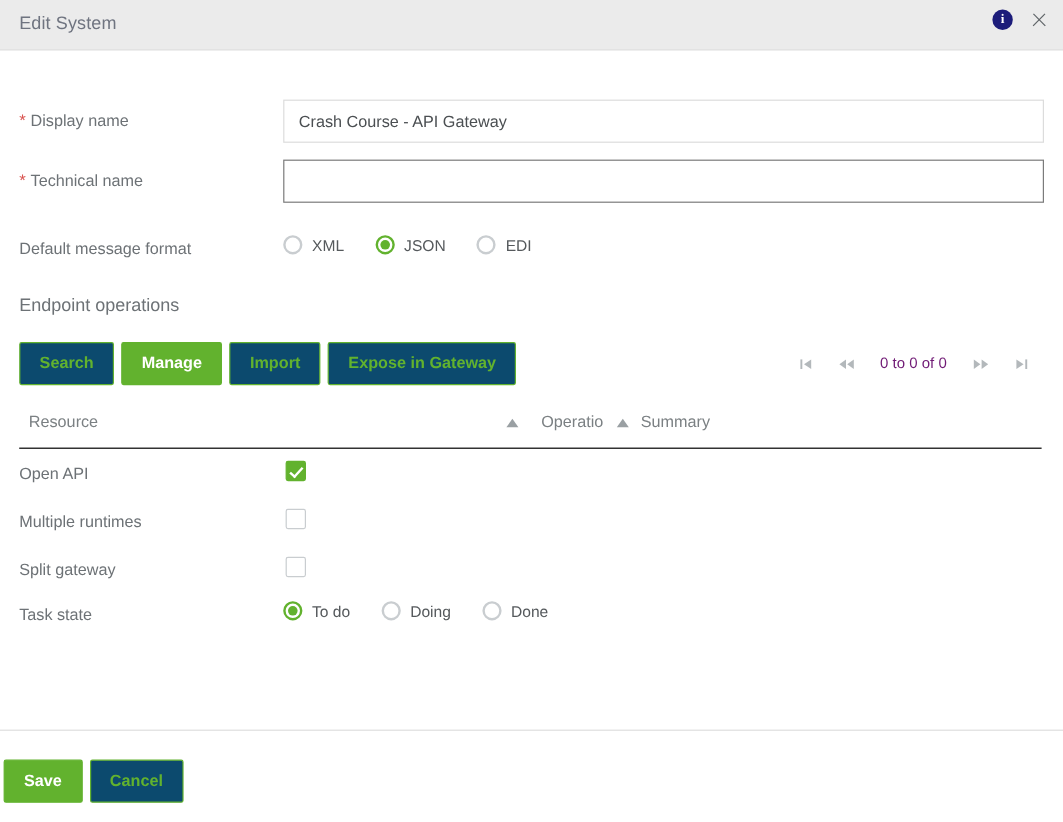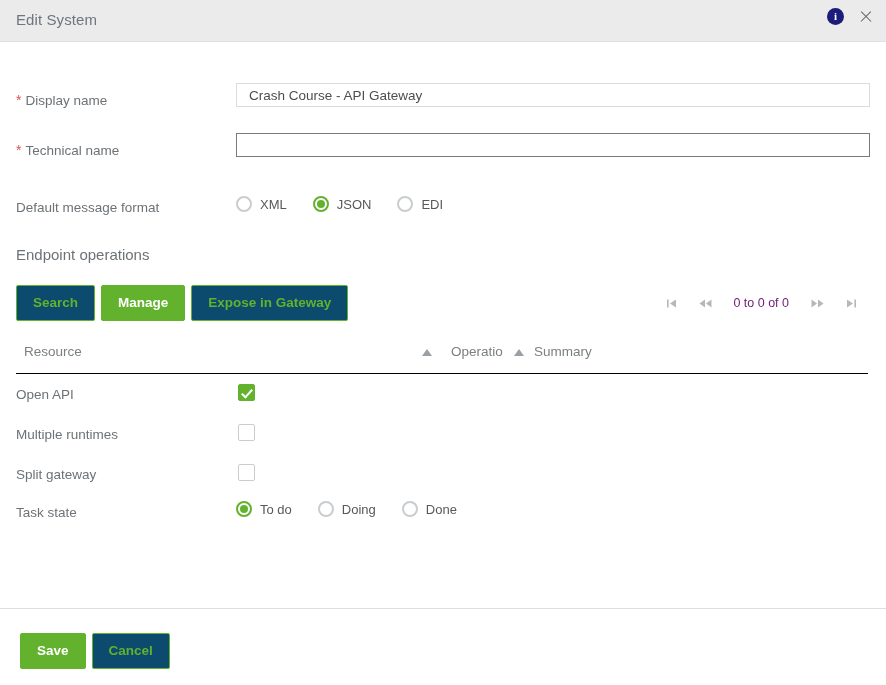--- a/index.html
+++ b/index.html
@@ -96,21 +96,21 @@
   .req-star {
     color: #d9534f;
     margin-right: 4px;
     font-size: 14px;
   }
   .text-input {
     position: absolute;
     left: 236px;
     top: 0;
     width: 634px;
-    height: 24px;
+    height: 36px;
     border: 1px solid #dcdcdc;
     background: #ffffff;
     font-family: "Liberation Sans", sans-serif;
     font-size: 13.5px;
     color: #4b4f52;
     padding: 0 12px;
     outline: none;
     border-radius: 0;
   }
   .text-input.focused {
@@ -285,21 +285,21 @@
   .footer {
     position: absolute;
     left: 0; top: 608px;
     width: 886px;
     height: 77px;
     border-top: 1px solid #dedede;
     background: #ffffff;
   }
   .footer-btns {
     position: absolute;
-    left: 20px; top: 24px;
+    left: 3px; top: 24px;
     display: flex;
     gap: 6px;
   }
 </style>
 </head>
 <body>
 
 <div class="titlebar">
   <div class="titlebar-text">Edit System</div>
   <div class="titlebar-actions">
@@ -340,20 +340,21 @@
           <span class="radio-label">EDI</span>
         </div>
       </div>
   </div>
 
   <div class="section-title" style="top:185px;">Endpoint operations</div>
 
   <div class="btn-row" style="top:224px;" id="op-buttons">
       <button class="btn">Search</button>
       <button class="btn primary">Manage</button>
+      <button class="btn">Import</button>
       <button class="btn">Expose in Gateway</button>
     </div>
 
   <div class="pager" style="top:229px;">
     <div class="pager-btn">
       <svg class="pg-glyph" width="13" height="13" viewBox="0 0 13 13" aria-hidden="true">
         <rect x="2" y="2.5" width="1.6" height="8" fill="#b3b8bb"></rect>
         <polygon points="11,2.5 11,10.5 5,6.5" fill="#b3b8bb"></polygon>
       </svg>
     </div>

